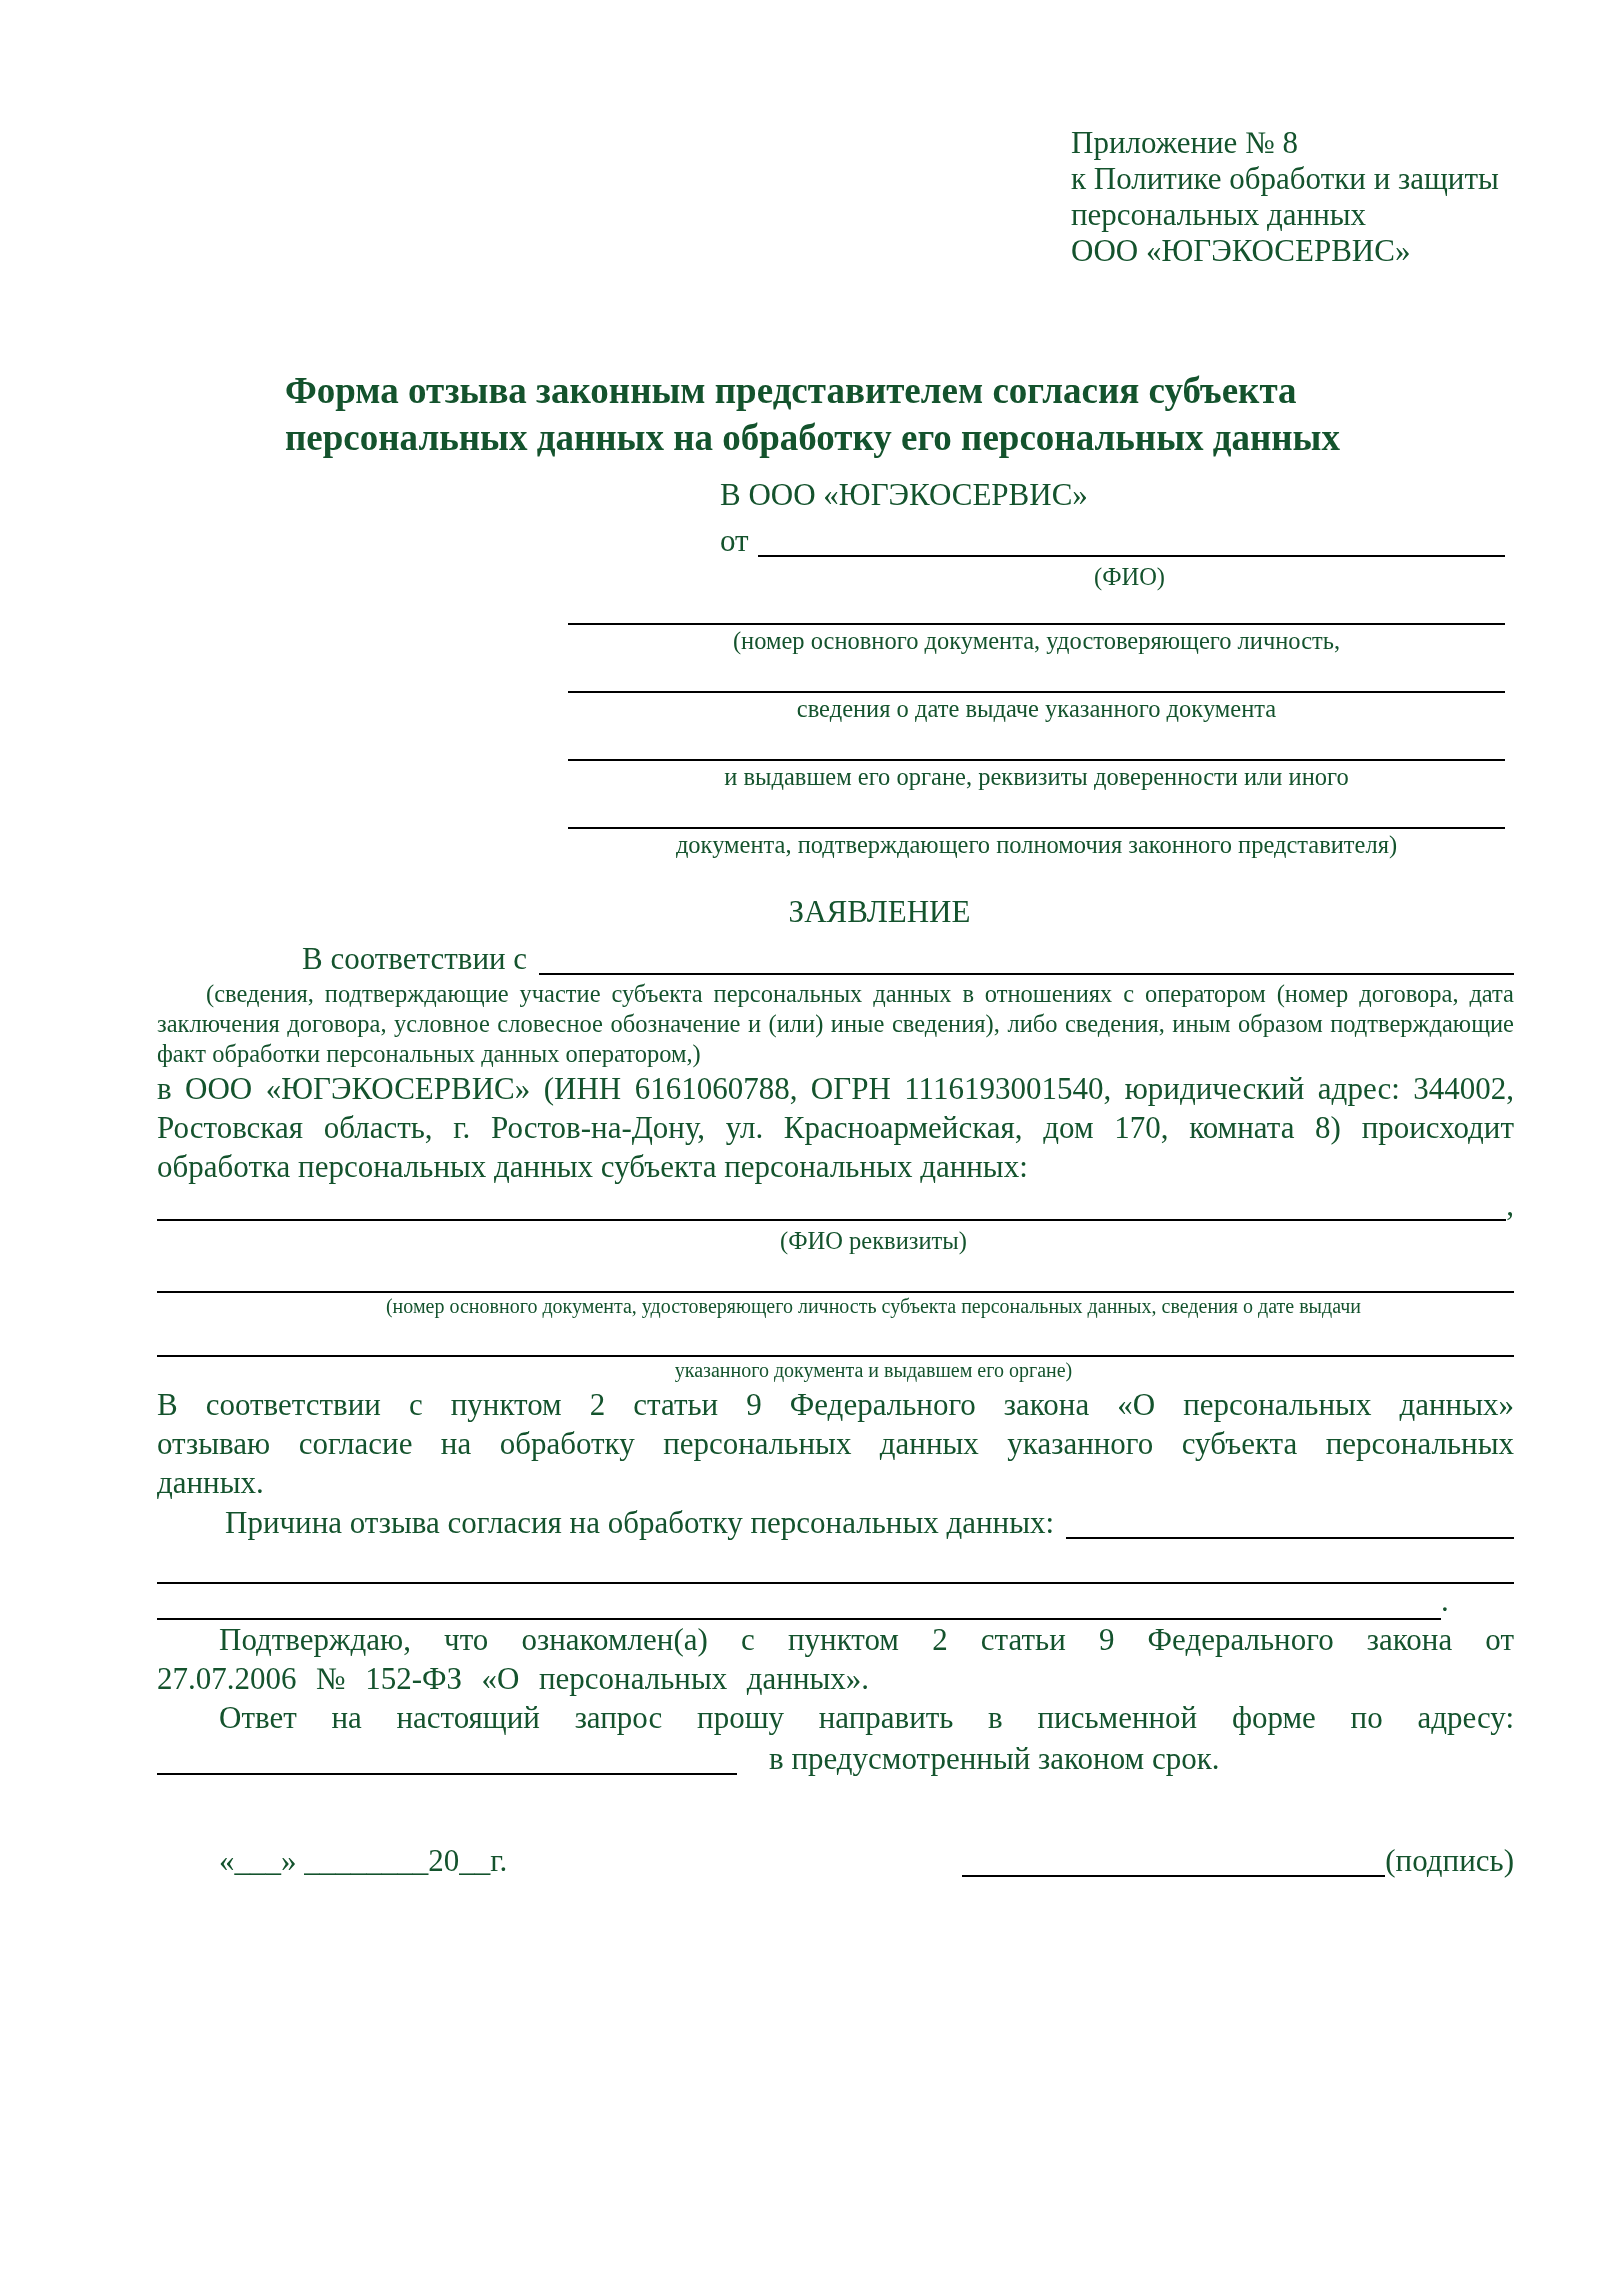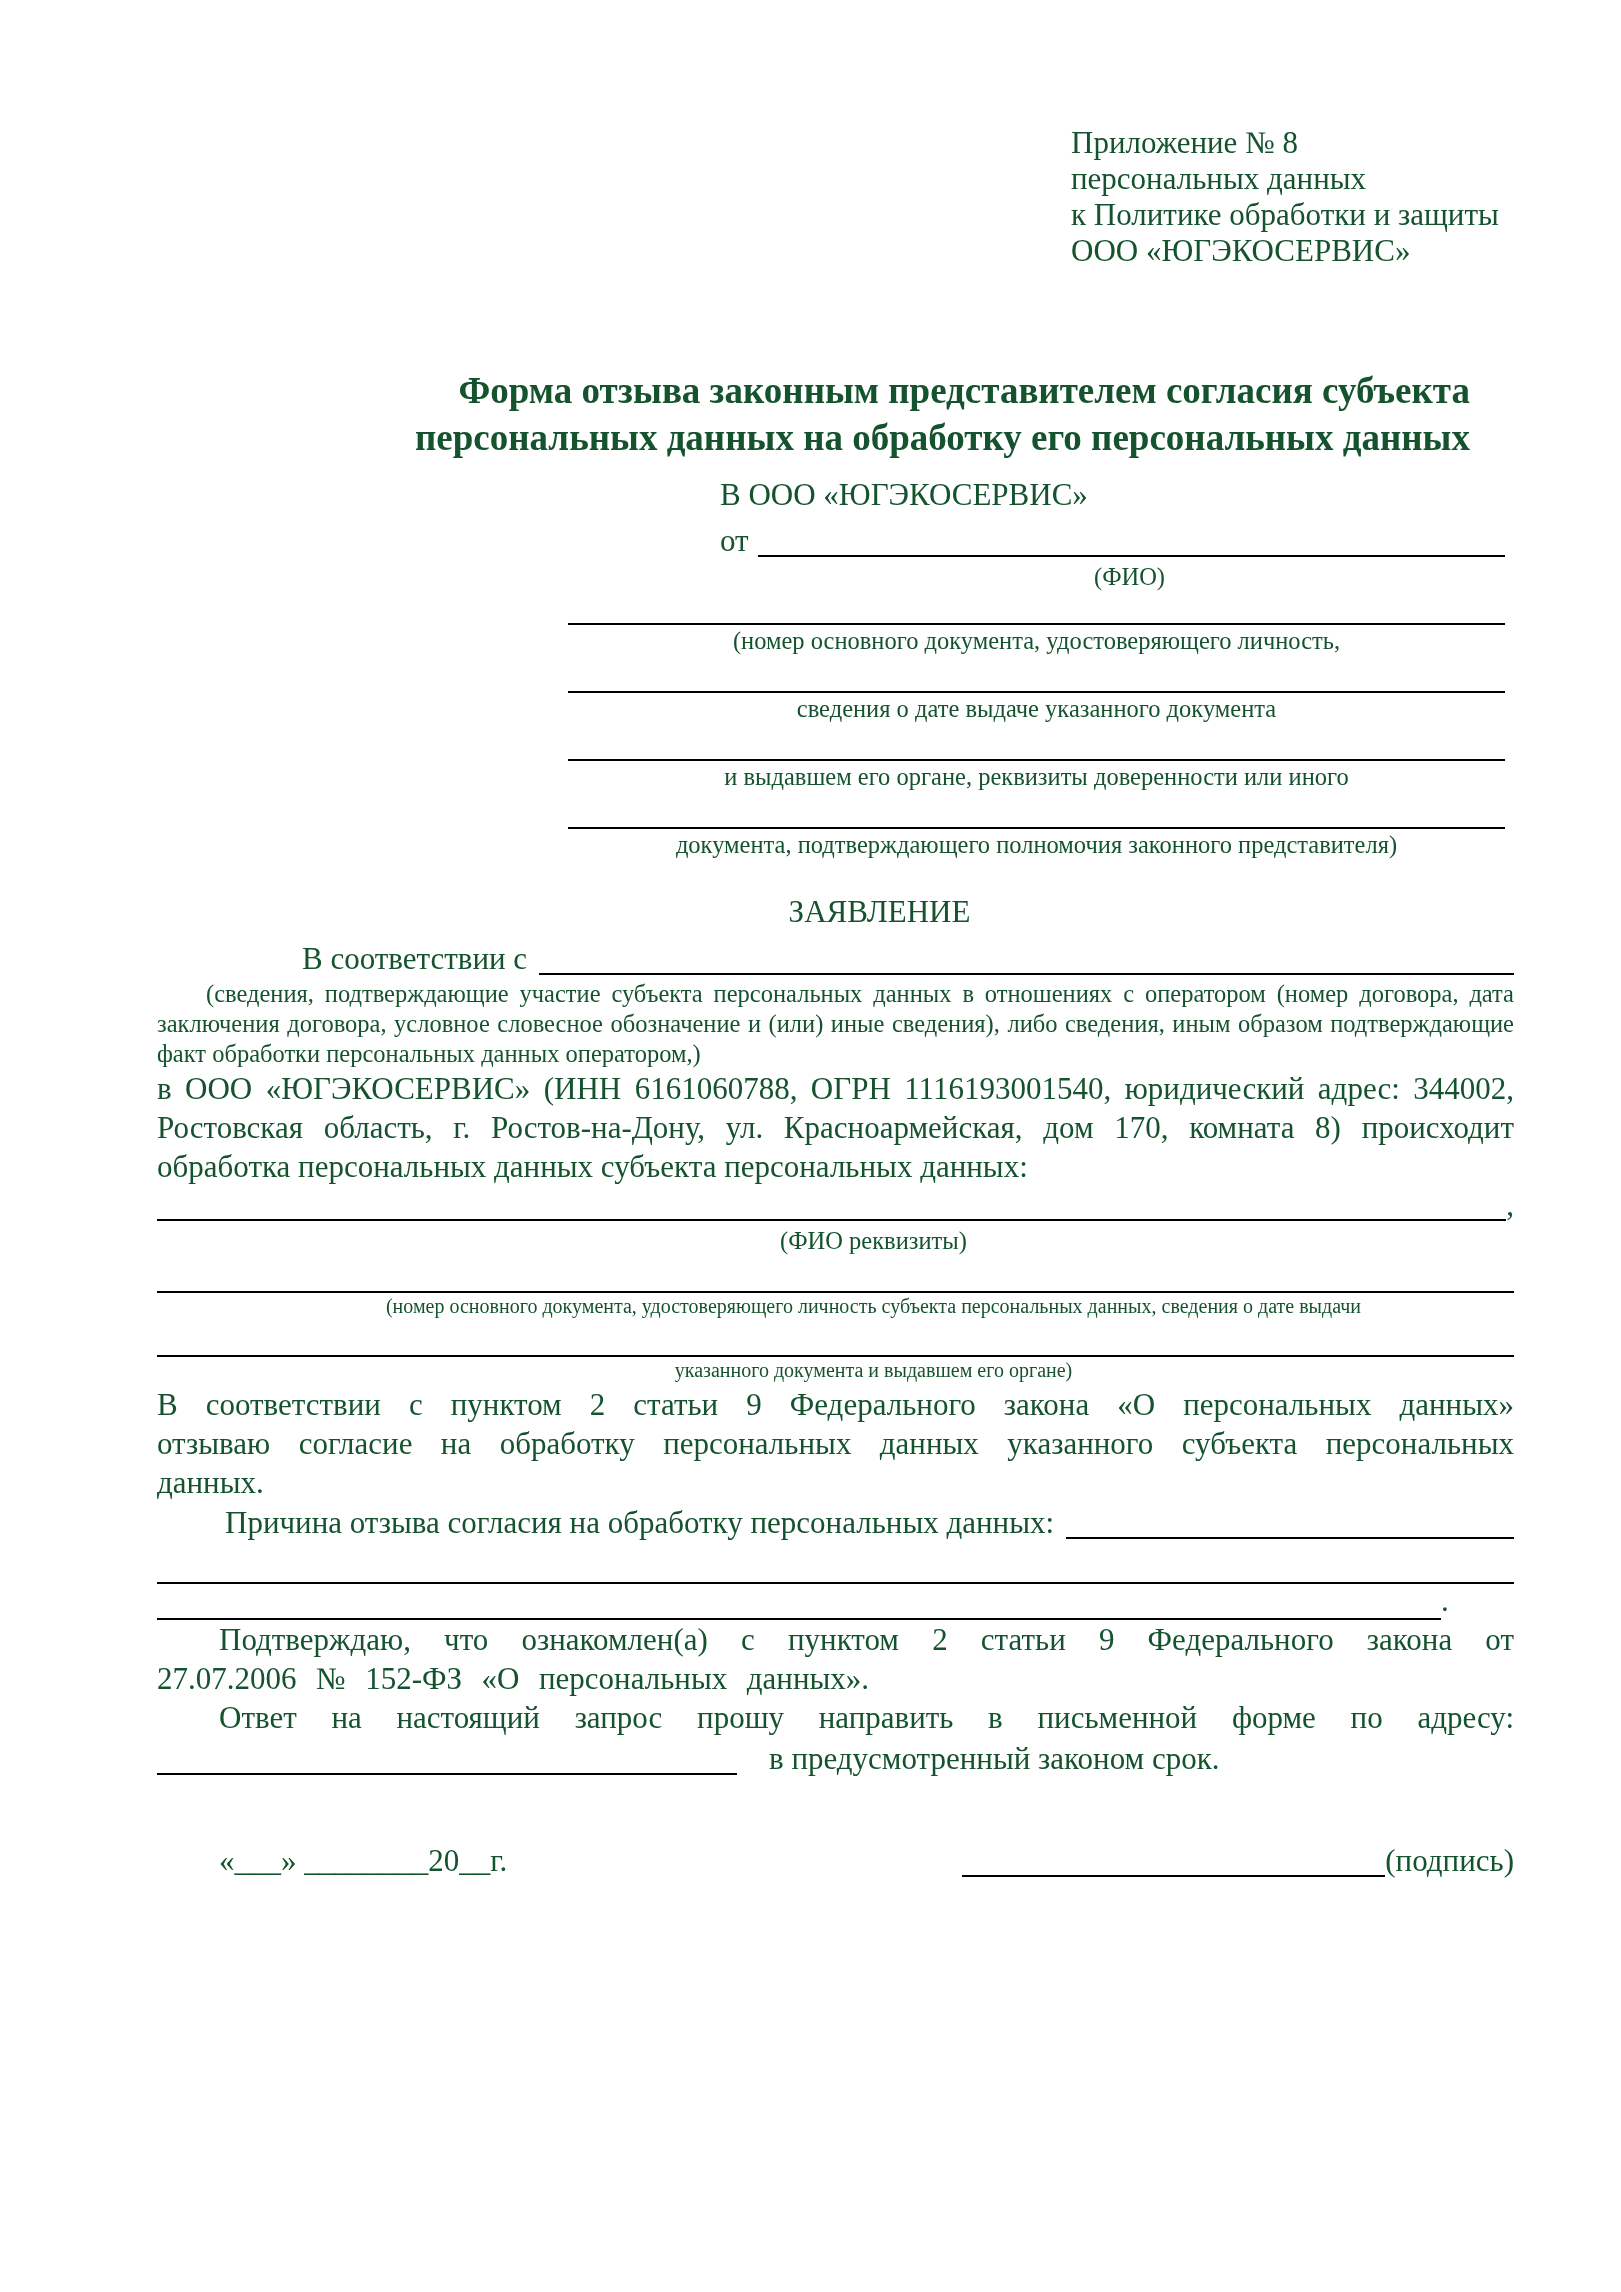--- a/index.html
+++ b/index.html
@@ -10,21 +10,21 @@
     font-family:"Liberation Serif","DejaVu Serif",serif;
     font-size:31px;line-height:1.25;
     box-sizing:border-box;
     padding:0 107px 0 157px;
     overflow:hidden;
   }
   .header-block{margin:125px 0 0 914px;line-height:36px;}
   .doc-title{
     font-weight:bold;font-size:37px;line-height:47px;
     width:1157px;margin:98px auto 0 auto;
-    position:relative;left:56px;text-align:right;
+    position:relative;left:28px;text-align:left;
   }
   
   .addressee{margin:11.8px 0 0 411px;width:937px;}
   .addr-to{padding-left:152px;line-height:43px;}
   .from-row{display:flex;align-items:flex-end;height:45px;padding-left:152px;}
   .from-row .lbl{flex:0 0 auto;padding-right:9.8px;}
   .fill{flex:1 1 auto;border-bottom:2.9px solid #000;height:33px;margin-bottom:3.9px;}
   .cap{font-size:24.5px;line-height:31px;text-align:center;}
   .cap-tight{font-size:20px;line-height:27.4px;text-align:center;}
   .cap-fio{padding-left:186px;}
@@ -57,22 +57,22 @@
   .sig{display:flex;align-items:flex-end;}
   .seg.w-sig{width:423px;margin-bottom:3.9px;height:33px;}
 </style>
 </head>
 <body>
 
 <div class="page">
 
   <div class="header-block">
     <div>Приложение № 8</div>
+    <div>к Политике обработки и защиты</div>
     <div>персональных данных</div>
-    <div>к Политике обработки и защиты</div>
     <div>ООО «ЮГЭКОСЕРВИС»</div>
   </div>
 
   <div class="doc-title">Форма отзыва законным представителем согласия субъекта персональных данных на обработку его персональных данных</div>
 
   <div class="addressee">
     <div class="addr-to">В ООО «ЮГЭКОСЕРВИС»</div>
     <div class="from-row">
       <span class="lbl">от</span>
       <span class="fill"></span>

